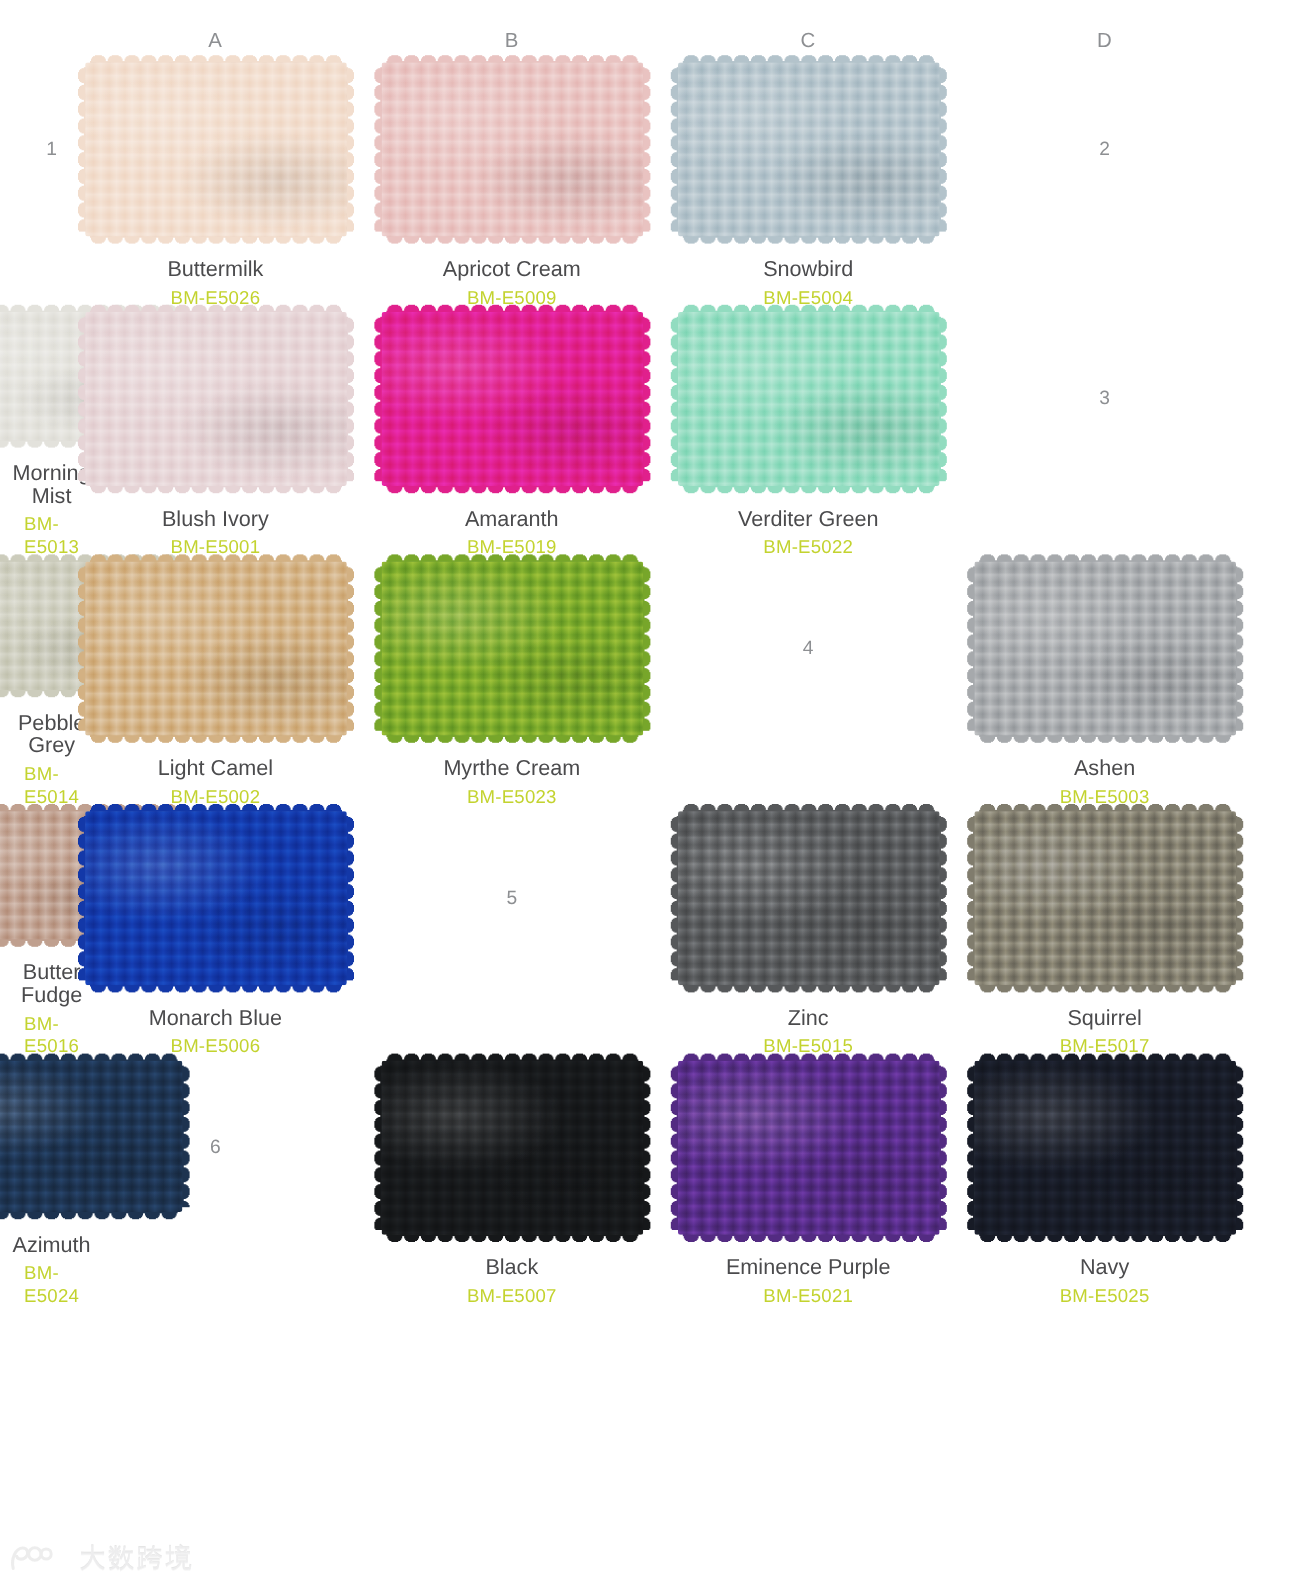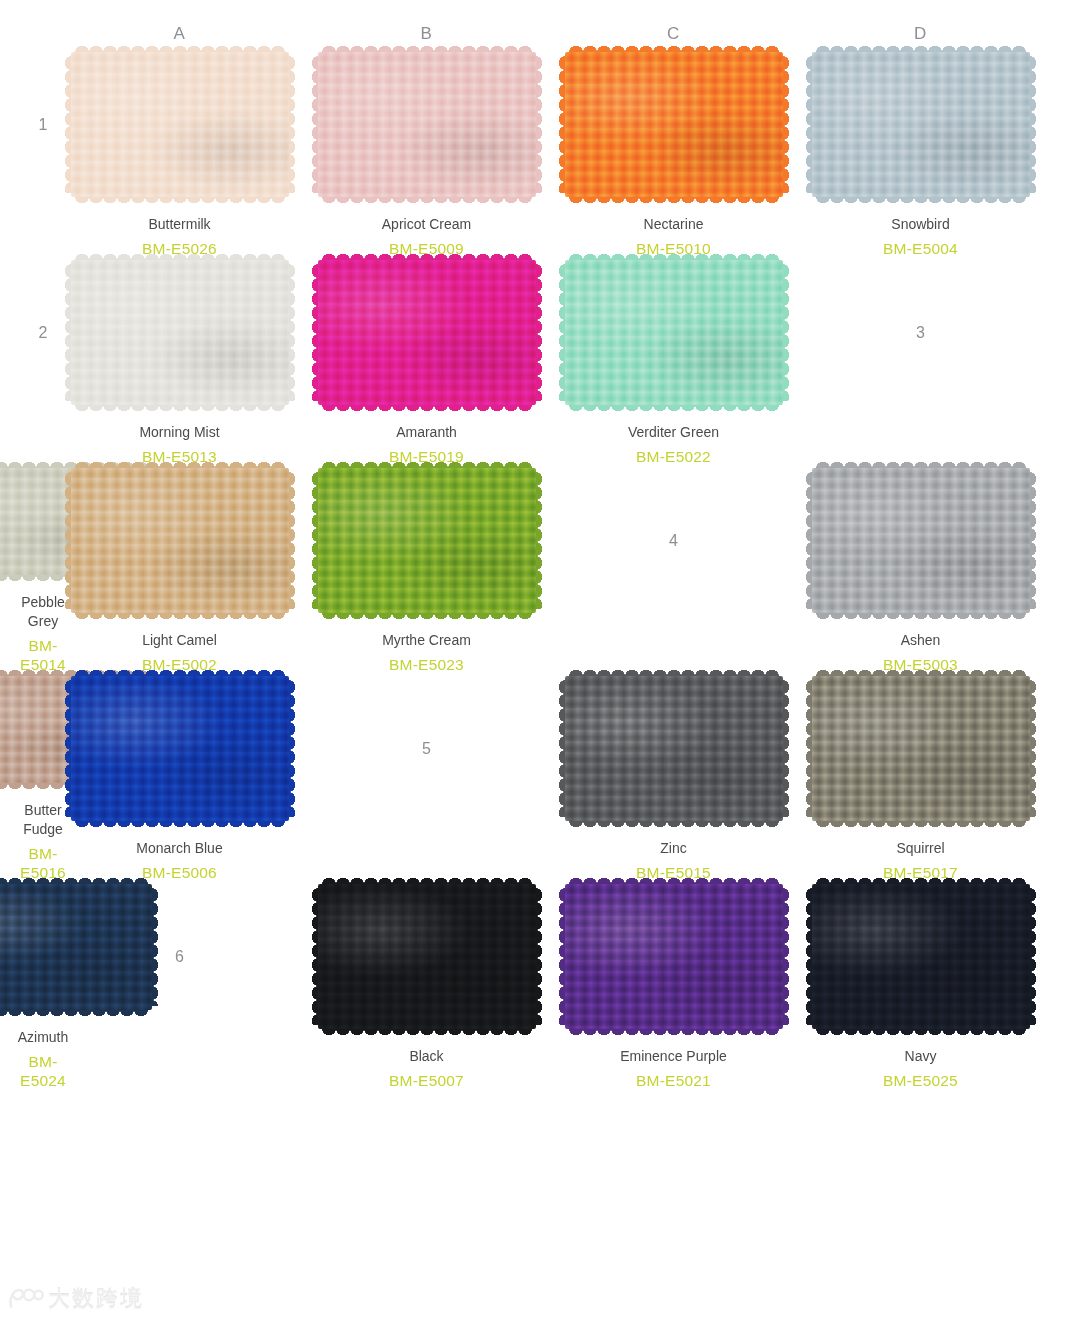--- a/index.html
+++ b/index.html
@@ -131,42 +131,42 @@
     background-size: 13px 14px;
     background-repeat: repeat-y;
     background-color: transparent;
   }
   .scallop-left { left: -6px; }
   .scallop-right { right: -6px; }
 
   
   .swatch-name {
     margin-top: 18px;
-    font-size: 14px;
+    font-size: 18px;
     color: #4b4b4d;
     text-align: center;
     line-height: 19px;
   }
   .swatch-code {
     margin-top: 5px;
     font-size: 15.5px;
     color: #c3d32f;
-    text-align: center;
+    text-align: left;
     line-height: 19px;
     letter-spacing: 0.2px;
   }
 
   
   .watermark {
     position: absolute;
     left: 8px;
     bottom: 6px;
     display: flex;
     align-items: center;
-    gap: 4px;
+    gap: 22px;
     opacity: 0.9;
   }
   .wm-mark {
     position: relative;
     width: 36px;
     height: 24px;
   }
   .wm-text {
     font-size: 22px;
     color: #ececed;
@@ -209,31 +209,20 @@
           <div class="scallop scallop-top"></div>
           <div class="scallop scallop-bottom"></div>
           <div class="scallop scallop-left"></div>
           <div class="scallop scallop-right"></div>
           <div class="swatch"></div>
         </div>
         <div class="swatch-name">Apricot Cream</div>
         <div class="swatch-code">BM-E5009</div>
       </div>
       <div class="cell">
-        <div class="swatch-wrap" style="--c: #f4792b;">
-          <div class="scallop scallop-top"></div>
-          <div class="scallop scallop-bottom"></div>
-          <div class="scallop scallop-left"></div>
-          <div class="scallop scallop-right"></div>
-          <div class="swatch"></div>
-        </div>
-        <div class="swatch-name">Nectarine</div>
-        <div class="swatch-code">BM-E5010</div>
-      </div>
-      <div class="cell">
         <div class="swatch-wrap" style="--c: #b3c3cb;">
           <div class="scallop scallop-top"></div>
           <div class="scallop scallop-bottom"></div>
           <div class="scallop scallop-left"></div>
           <div class="scallop scallop-right"></div>
           <div class="swatch"></div>
         </div>
         <div class="swatch-name">Snowbird</div>
         <div class="swatch-code">BM-E5004</div>
       </div>
@@ -241,20 +230,31 @@
       <div class="cell">
         <div class="swatch-wrap" style="--c: #e3e2dc;">
           <div class="scallop scallop-top"></div>
           <div class="scallop scallop-bottom"></div>
           <div class="scallop scallop-left"></div>
           <div class="scallop scallop-right"></div>
           <div class="swatch"></div>
         </div>
         <div class="swatch-name">Morning Mist</div>
         <div class="swatch-code">BM-E5013</div>
+      </div>
+      <div class="cell">
+        <div class="swatch-wrap" style="--c: #e6d4d6;">
+          <div class="scallop scallop-top"></div>
+          <div class="scallop scallop-bottom"></div>
+          <div class="scallop scallop-left"></div>
+          <div class="scallop scallop-right"></div>
+          <div class="swatch"></div>
+        </div>
+        <div class="swatch-name">Blush Ivory</div>
+        <div class="swatch-code">BM-E5001</div>
       </div>
       <div class="cell">
         <div class="swatch-wrap" style="--c: #e0208c;">
           <div class="scallop scallop-top"></div>
           <div class="scallop scallop-bottom"></div>
           <div class="scallop scallop-left"></div>
           <div class="scallop scallop-right"></div>
           <div class="swatch"></div>
         </div>
         <div class="swatch-name">Amaranth</div>

